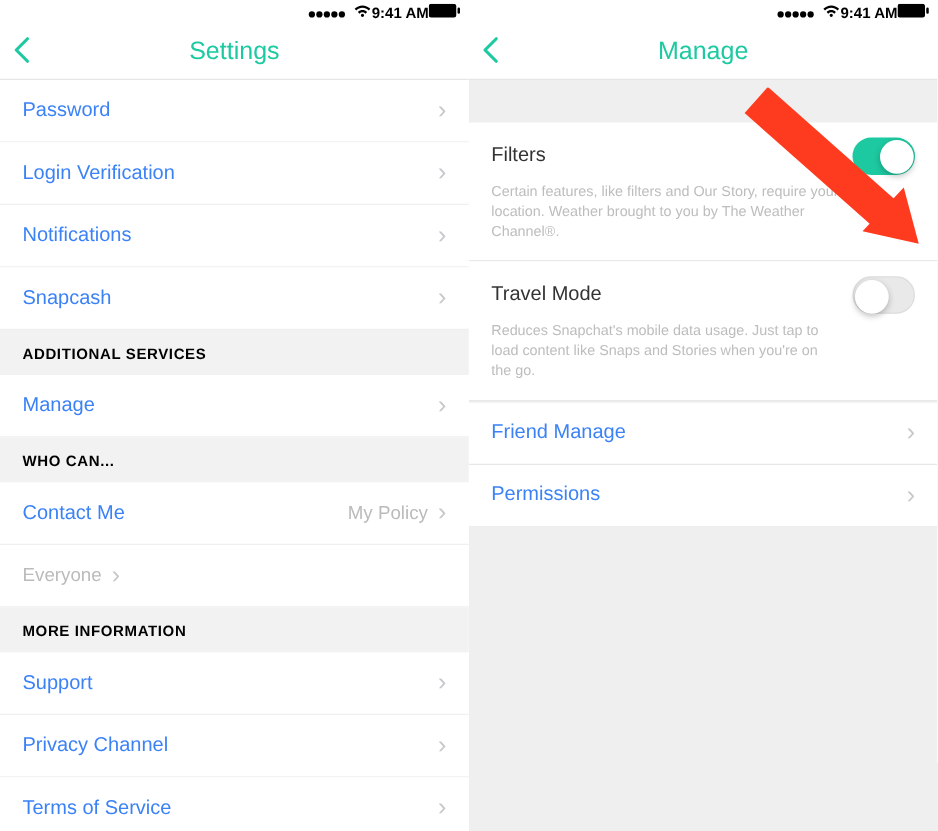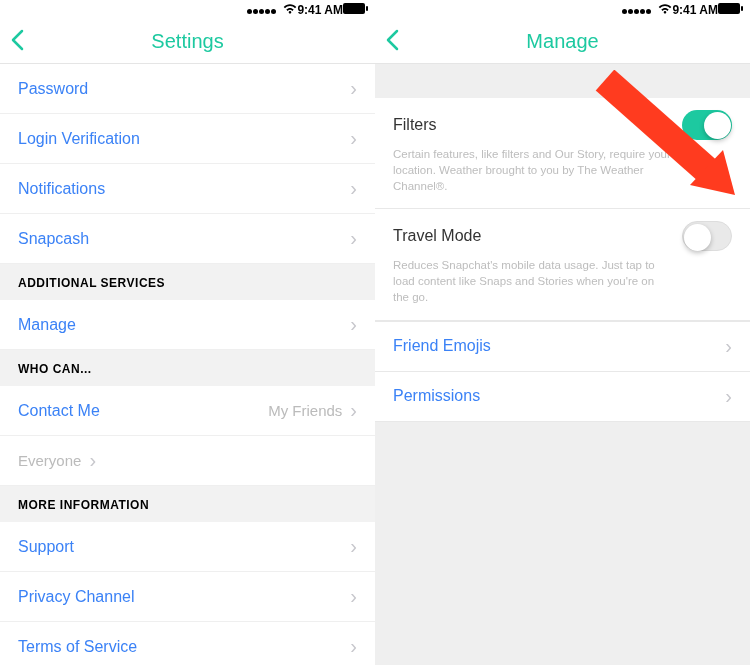--- a/index.html
+++ b/index.html
@@ -85,21 +85,21 @@
 
     <div class="section-header">ADDITIONAL SERVICES</div>
     <div class="row">
       <div class="row-label">Manage</div>
       <div class="chevron">›</div>
     </div>
 
     <div class="section-header">WHO CAN...</div>
     <div class="row">
       <div class="row-label">Contact Me</div>
-      <div class="row-value">My Friends</div>
+      <div class="row-value">My Policy</div>
       <div class="chevron">›</div>
     </div>
     <div class="row">
       <div class="row-value">Everyone</div>
       <div class="chevron">›</div>
     </div>
 
     <div class="section-header">MORE INFORMATION</div>
     <div class="row">
       <div class="row-label">Support</div>
@@ -162,21 +162,21 @@
       <div class="toggle-row">
         <div class="toggle-label">Travel Mode</div>
         <div class="toggle off">
             <div class="knob"></div>
           </div>
       </div>
       <div class="toggle-desc">Reduces Snapchat's mobile data usage. Just tap to load content like Snaps and Stories when you're on the go.</div>
     </div>
 
     <div class="row2" style="border-top:1px solid #e8e8e8;">
-      <div class="row-label">Friend Emojis</div>
+      <div class="row-label">Friend Manage</div>
       <div class="chevron">›</div>
     </div>
     <div class="row2">
       <div class="row-label">Permissions</div>
       <div class="chevron">›</div>
     </div>
   </div>
 
   <svg class="arrow-annotation" viewBox="0 0 150 130">
     <path d="M 10 10 L 115 103" stroke="#ff3b1f" stroke-width="28" fill="none"></path>

